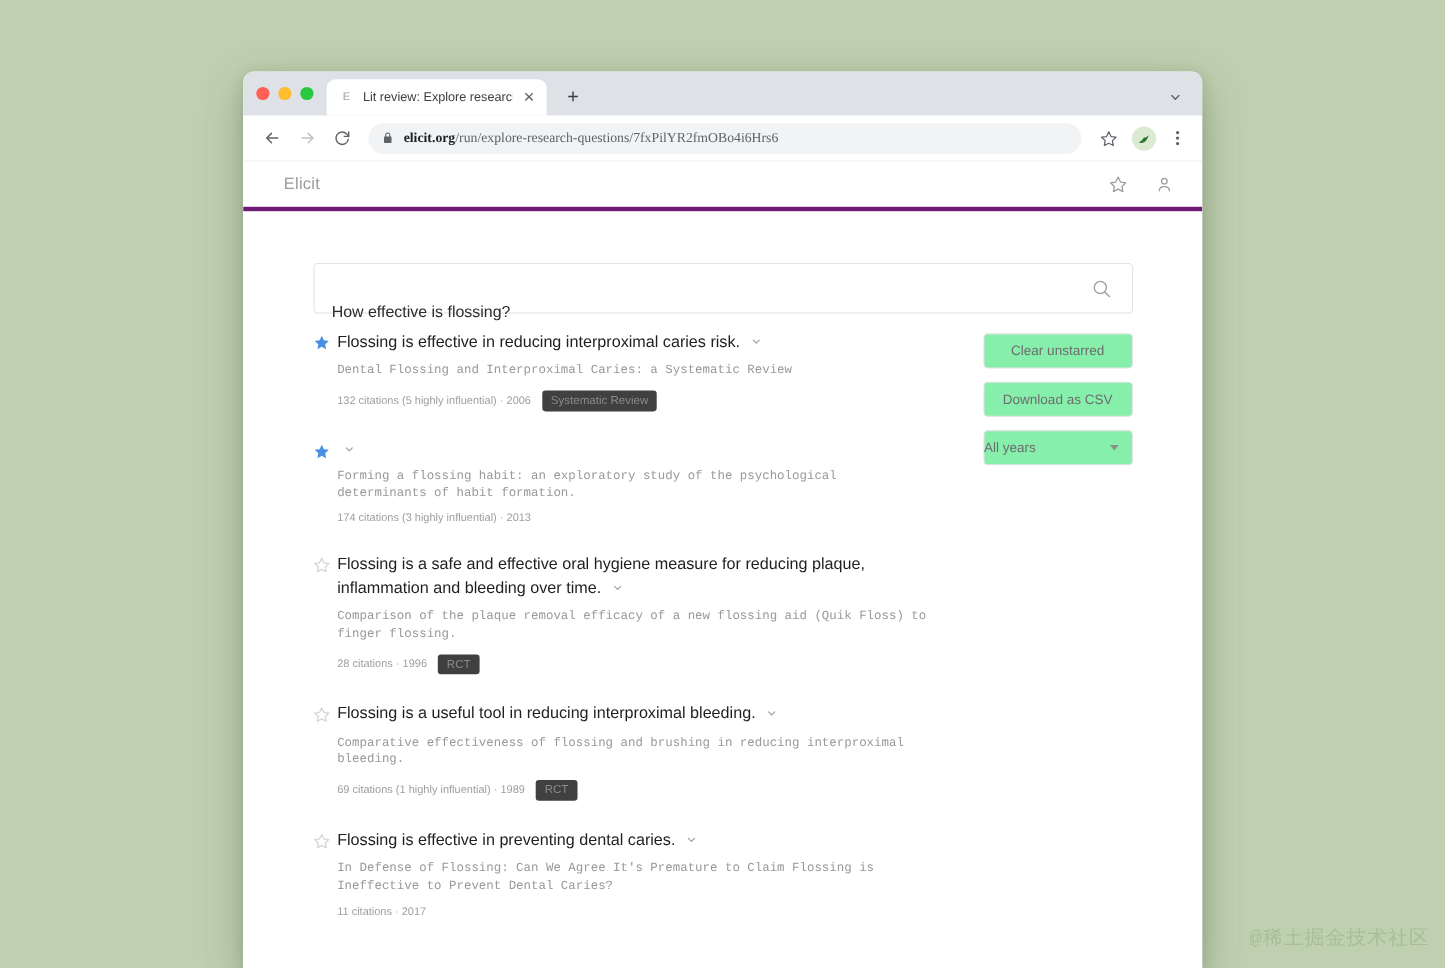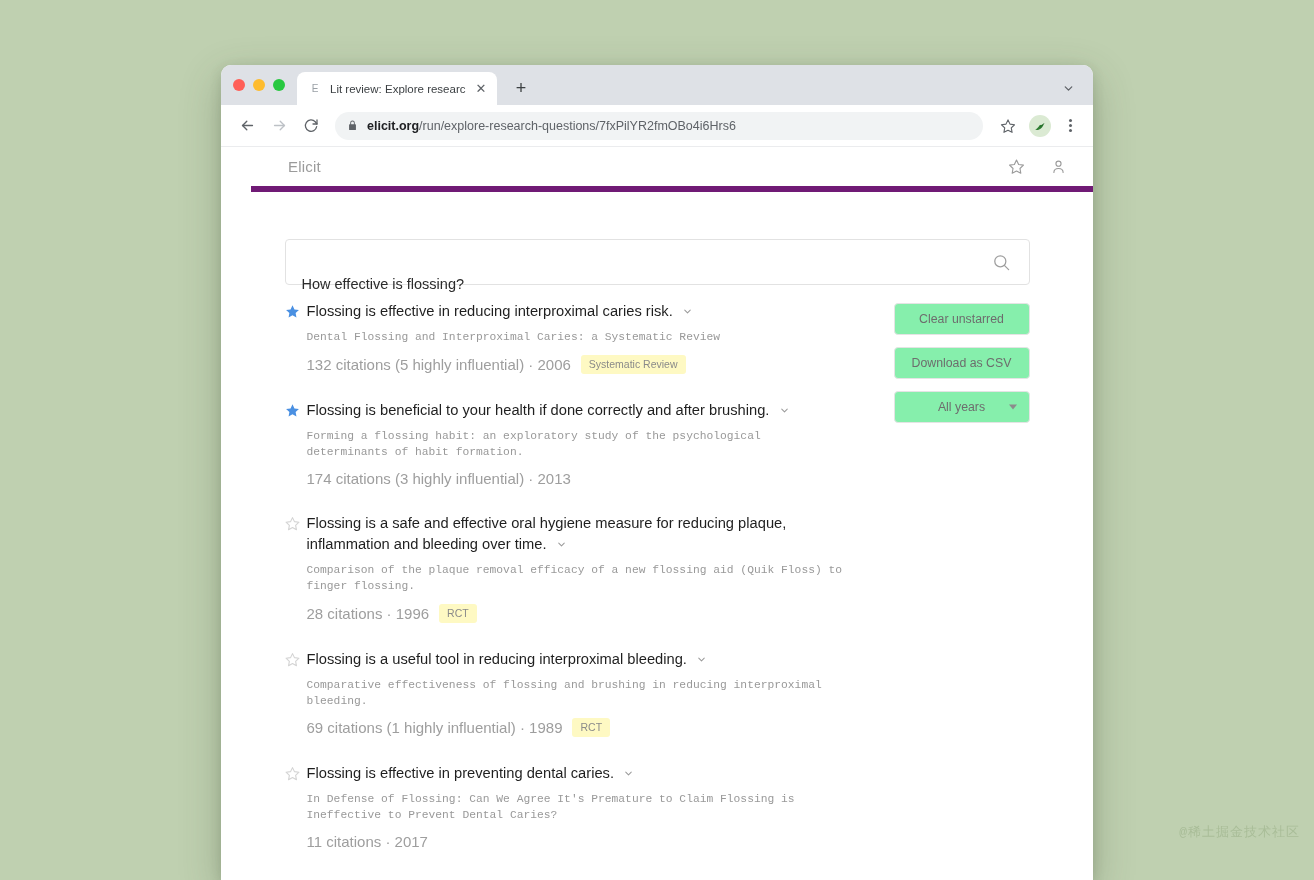--- a/index.html
+++ b/index.html
@@ -130,20 +130,21 @@
     flex: 1 1 auto;
     height: 28px;
     background: #f1f3f4;
     border-radius: 14px;
     display: flex;
     align-items: center;
     margin: 0 8px 0 6px;
     padding: 0 12px;
     gap: 9px;
     cursor: text;
+    font-family: Liberation Serif, serif;
   }
   .lock-icon { flex: 0 0 auto; color: #5f6368; display:flex; }
   .url-text {
     font-size: 12.5px;
     color: #5f6368;
     white-space: nowrap;
     overflow: hidden;
   }
   .url-text b { color: #202124; font-weight: 700; }
 
@@ -176,25 +177,24 @@
   
   .page {
     flex: 1 1 auto;
     background: #ffffff;
     overflow: hidden;
     position: relative;
   }
 
   .app-header {
     height: 45px;
-    border-bottom: 6px solid #701a75;
+    border-bottom: 4px solid #701a75;
     display: flex;
     align-items: center;
     padding: 0 24px 0 37px;
-    margin-left: 30px;
   }
   .app-logo {
     font-size: 15px;
     color: #9b9b9b;
     font-weight: 400;
     letter-spacing: .2px;
   }
   .header-actions {
     margin-left: auto;
     display: flex;
@@ -290,27 +290,27 @@
     font-family: Liberation Mono, monospace;
   }
   .result-meta {
     margin-top: 9px;
     display: flex;
     align-items: center;
     gap: 10px;
     flex-wrap: wrap;
   }
   .meta-text {
-    font-size: 15px;
+    font-size: 10px;
     color: #9e9e9e;
   }
   .badge {
     font-size: 10.5px;
     color: #8a8a8a;
-    background: #fef9c3;
+    background: #404040;
     border-radius: 3px;
     padding: 3px 8px;
     line-height: 1.2;
   }
 
   .side-panel {
     margin-left: auto;
     width: 136px;
     flex: 0 0 auto;
     padding-top: 2px;
@@ -325,38 +325,38 @@
     font-size: 12.3px;
     font-family: "Liberation Sans", sans-serif;
     display: flex;
     align-items: center;
     justify-content: center;
     margin-bottom: 12px;
     cursor: pointer;
   }
   .side-select {
     position: relative;
-    justify-content: center;
+    justify-content: flex-start;
   }
   .side-select .caret {
     position: absolute;
     right: 12px;
     top: 50%;
     transform: translateY(-50%);
     width: 0; height: 0;
     border-left: 4.5px solid transparent;
     border-right: 4.5px solid transparent;
     border-top: 5px solid #8c8c8c;
   }
 
   .watermark {
     position: absolute;
     right: 14px;
-    bottom: 39px;
-    font-size: 13px;
+    bottom: 16px;
+    font-size: 18px;
     color: #a9bd98;
     font-family: Liberation Mono, monospace;
     letter-spacing: 1px;
     user-select: none;
   }
 </style>
 </head>
 <body>
 
 <div class="browser-window">
@@ -491,21 +491,20 @@
           </div>
 
           <div class="result">
             <div class="star-cell">
               <svg width="15" height="15" viewBox="0 0 24 24" fill="#4a90e2">
                   <polygon points="12 2 15.1 8.6 22.3 9.5 17 14.5 18.3 21.6 12 18.1 5.7 21.6 7 14.5 1.7 9.5 8.9 8.6"></polygon>
                 </svg>
             </div>
             <div class="result-main">
               <div>
-                <span class="result-title">Flossing is beneficial to your health if done correctly and after brushing.</span>
                 <span class="title-chevron">
                   <svg width="11" height="11" viewBox="0 0 24 24" fill="none" stroke="currentColor" stroke-width="2.2" stroke-linecap="round" stroke-linejoin="round">
                       <polyline points="6 9 12 15 18 9"></polyline>
                     </svg>
                 </span>
               </div>
               <div class="result-paper">Forming a flossing habit: an exploratory study of the psychological determinants of habit formation.</div>
               <div class="result-meta">
                 <span class="meta-text">174 citations (3 highly influential) · 2013</span>
               </div>

